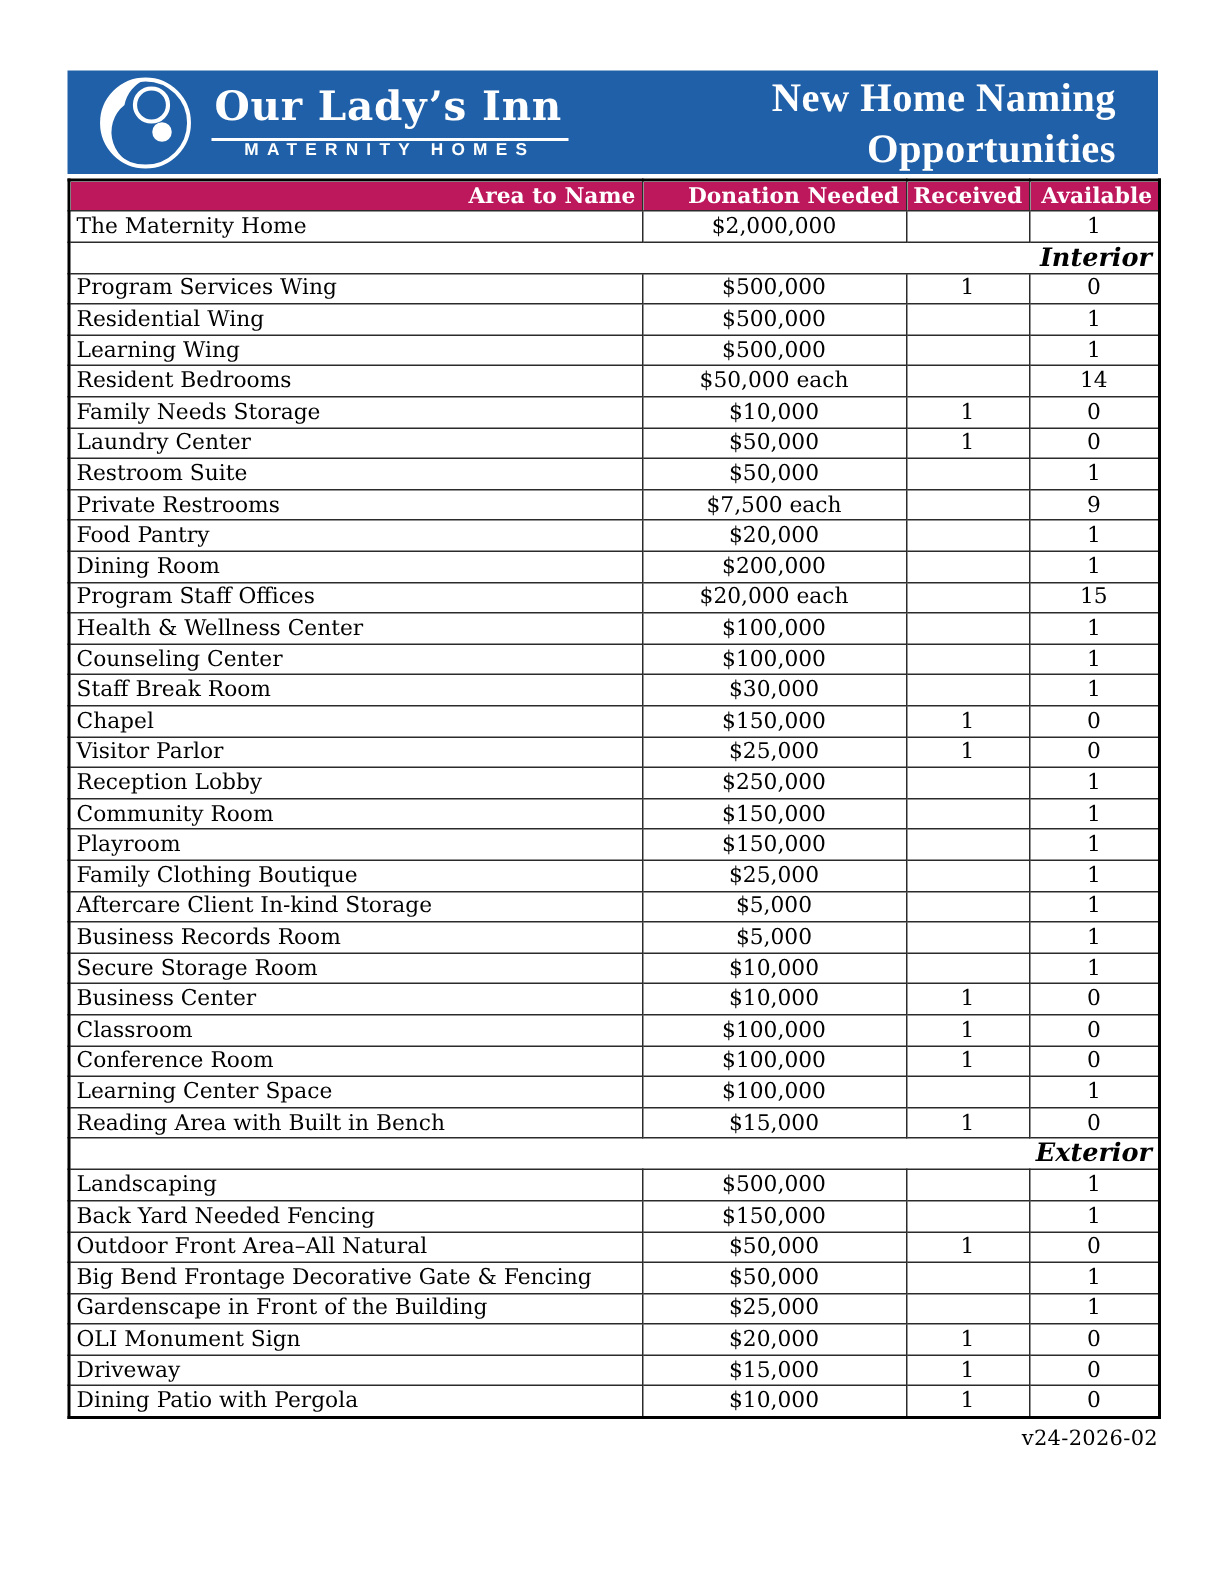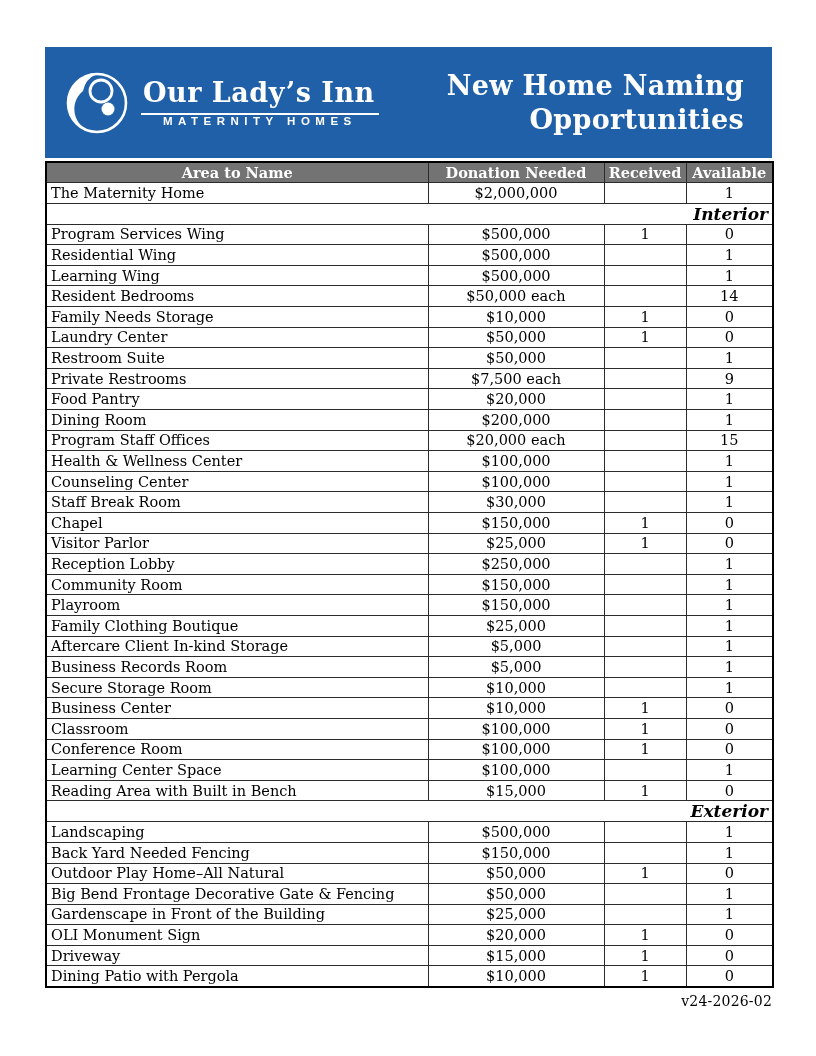--- a/index.html
+++ b/index.html
@@ -8,63 +8,63 @@
     width: 816px; height: 1056px;
     font-family: "DejaVu Serif", "Liberation Serif", serif;
     color: #000;
     position: relative;
     overflow: hidden;
   }
   .page { position: absolute; left: 45px; top: 47px; width: 727px; }
 
   
   .banner {
-    width: 727px; height: 111px;
+    width: 727px; height: 69px;
     background: #2060a8;
     display: flex; align-items: center; justify-content: space-between;
     padding: 0 28px 0 20px;
   }
   .logo-group { display: flex; align-items: center; gap: 12px; }
   .logo-mark { width: 64px; height: 64px; flex: 0 0 auto; }
   .logo-text { display: flex; flex-direction: column; }
   .logo-name {
     color: #fff; font-weight: bold; font-size: 27px; line-height: 30px;
     letter-spacing: 0.5px; white-space: nowrap;
     border-bottom: 2px solid #fff; padding: 0 4px 5px 2px;
   }
   .logo-tagline {
     color: #fff; font-family: "Liberation Sans", sans-serif;
     font-size: 11.5px; font-weight: bold; letter-spacing: 5.5px;
     text-align: center; padding-top: 0; white-space: nowrap;
   }
   .banner-title {
     color: #fff; text-align: right; font-weight: bold;
-    font-size: 27px; line-height: 34px; letter-spacing: 0.3px;
+    font-size: 27px; line-height: 34px; letter-spacing: 0.3px; font-family: Liberation Serif, serif;
   }
 
   
   table.naming {
     width: 727px; margin-top: 3px;
     border-collapse: collapse; table-layout: fixed;
     font-size: 14.5px;
   }
   table.naming col.c1 { width: 382px; }
   table.naming col.c2 { width: 176px; }
   table.naming col.c3 { width: 82px; }
   table.naming col.c4 { width: 87px; }
 
   table.naming th, table.naming td {
     border: 1.6px solid #2b2b2b;
     height: 20.6px; padding: 0 4px;
     overflow: hidden; white-space: nowrap;
   }
   table.naming { border: 2.5px solid #000; }
   thead th {
-    background: #737373; color: #fff; border-color: #000;
-    font-weight: bold; font-size: 14.5px; text-align: center; height: 23px;
+    background: #be185d; color: #fff; border-color: #000;
+    font-weight: bold; font-size: 14.5px; text-align: right; height: 23px;
   }
   td.c-area { text-align: left; padding-left: 7px; }
   td.c-donation, td.c-received, td.c-available { text-align: center; }
   tr.section-row td {
     text-align: right; font-weight: bold; font-style: italic;
     font-size: 17px;
   }
 
   
   .footer-version {
@@ -334,21 +334,21 @@
   </tr>
 
   <tr class="item-row">
     <td class="c-area">Back Yard Needed Fencing</td>
     <td class="c-donation">$150,000</td>
     <td class="c-received"></td>
     <td class="c-available">1</td>
   </tr>
 
   <tr class="item-row">
-    <td class="c-area">Outdoor Play Home–All Natural</td>
+    <td class="c-area">Outdoor Front Area–All Natural</td>
     <td class="c-donation">$50,000</td>
     <td class="c-received">1</td>
     <td class="c-available">0</td>
   </tr>
 
   <tr class="item-row">
     <td class="c-area">Big Bend Frontage Decorative Gate &amp; Fencing</td>
     <td class="c-donation">$50,000</td>
     <td class="c-received"></td>
     <td class="c-available">1</td>

